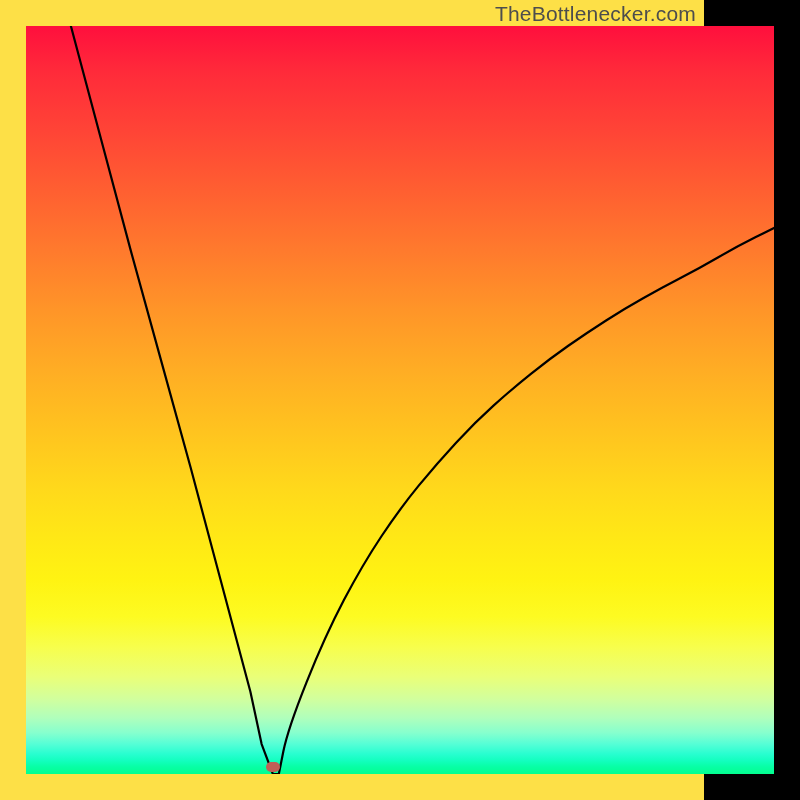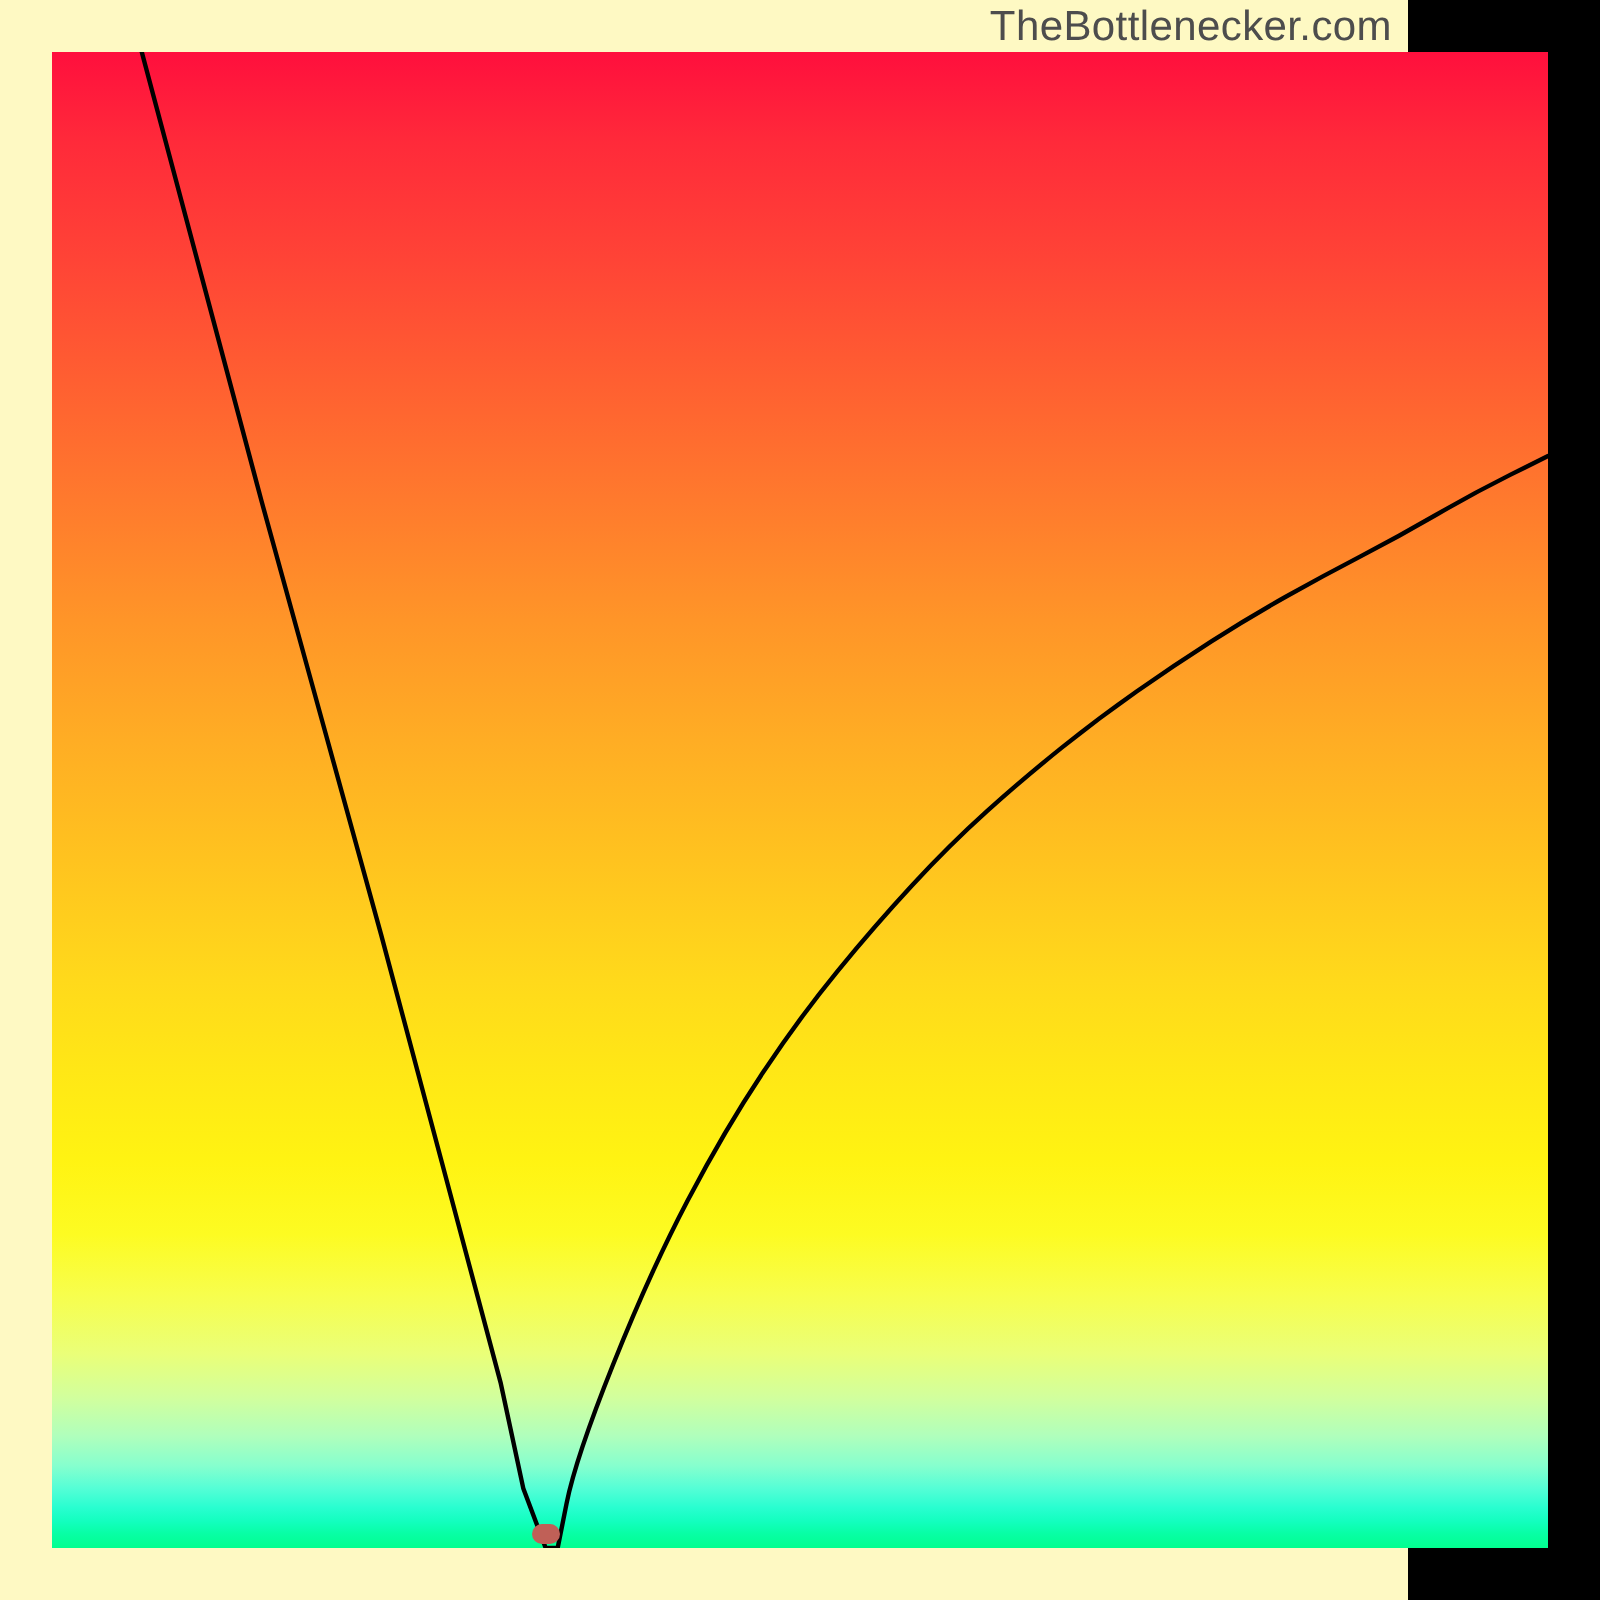--- a/index.html
+++ b/index.html
@@ -10,21 +10,21 @@
     background: #000;
     overflow: hidden;
     font-family: Arial, Helvetica, sans-serif;
   }
   .frame {
     position: absolute;
     left: 0;
     top: 0;
     width: 704px;
     height: 800px;
-    background: #fef9c3;
+    background: #fde047;
   }
   .plot-area {
     position: absolute;
     left: 26px;
     top: 26px;
     width: 748px;
     height: 748px;
   }
   .gradient {
     position: absolute;

